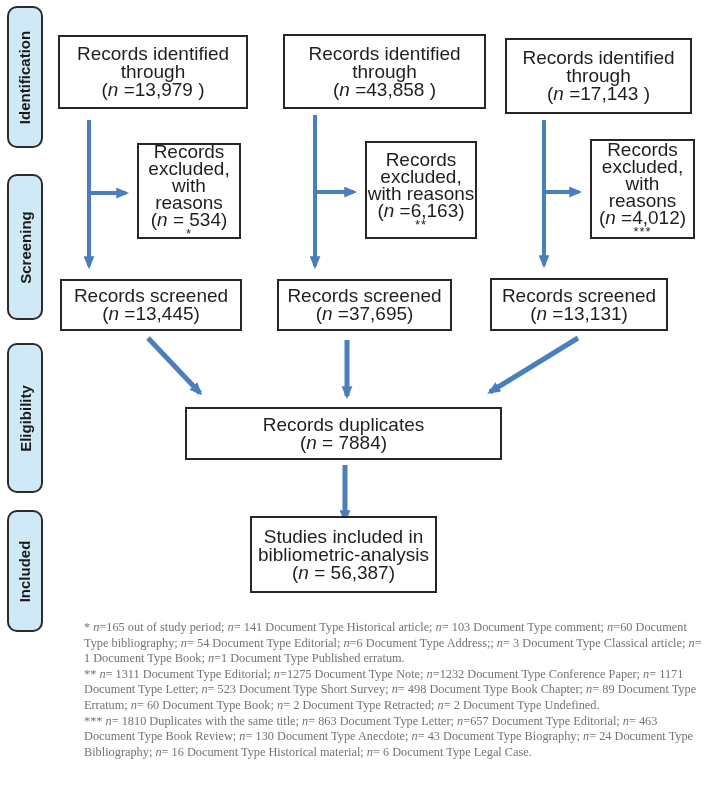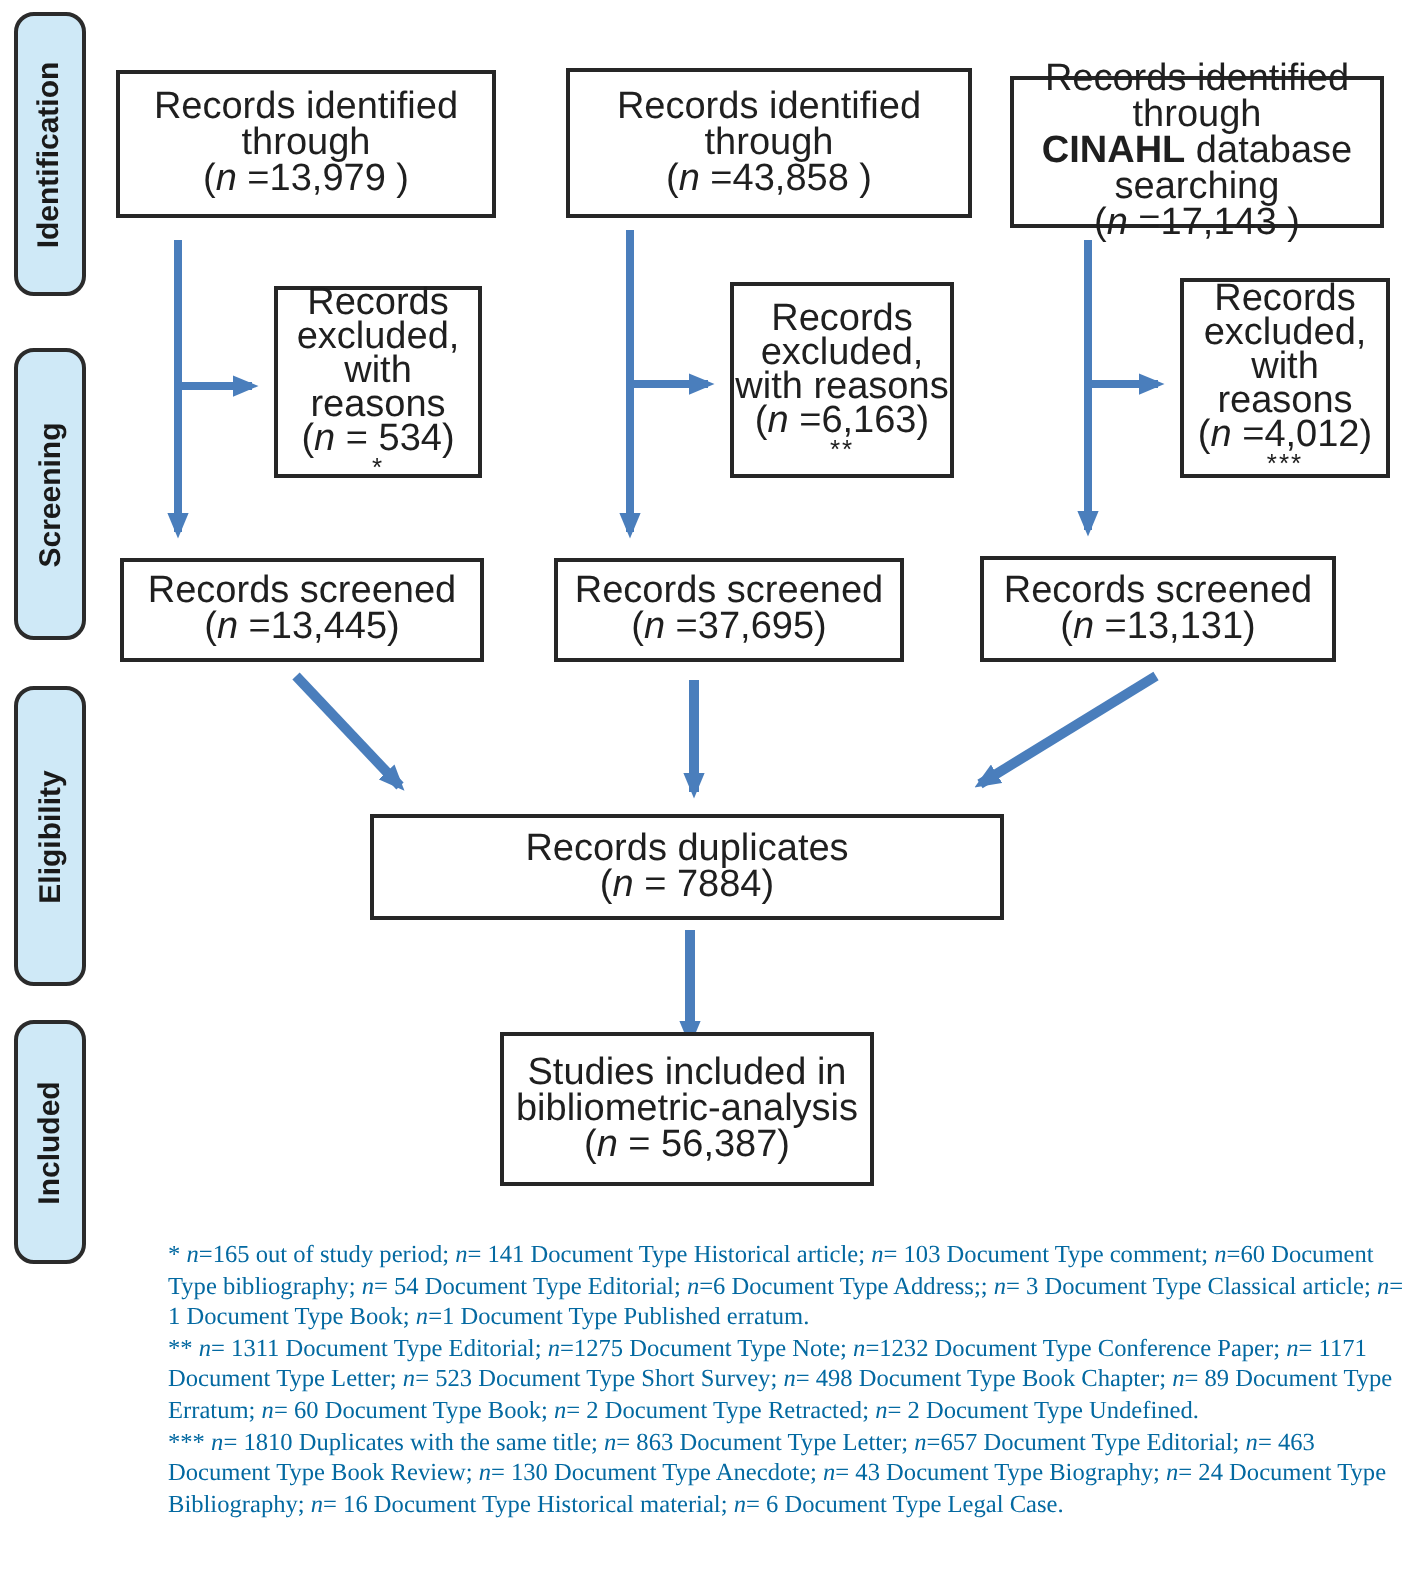--- a/index.html
+++ b/index.html
@@ -12,21 +12,21 @@
   .stage span{transform:rotate(-90deg);white-space:nowrap;font-weight:bold;font-size:15px;color:#1a1a1a;}
   .fbox{position:absolute;background:#ffffff;border:2px solid #262626;z-index:2;box-sizing:border-box;
         display:flex;flex-direction:column;align-items:center;justify-content:center;
         text-align:center;color:#1f1f1f;}
   .fbox .bl{line-height:18px;font-size:19px;}
   .fbox i{font-style:italic;}
   .excl .bl{line-height:17px;}
   .marker{font-size:13px;line-height:11px;letter-spacing:1px;}
   #footnotes{position:absolute;left:84px;top:620px;width:624px;z-index:2;
              font-family:"Liberation Serif","DejaVu Serif",serif;font-size:12.3px;
-             line-height:15.6px;color:#0369a1;text-align:left;}
+             line-height:15.6px;color:#737373;text-align:left;}
   #footnotes p{margin:0;}
   #footnotes i{font-style:italic;}
 </style>
 </head>
 <body>
 
 <div id="canvas">
 
   <svg class="arrows" width="714" height="793">
     <defs>
@@ -64,21 +64,20 @@
   <div class="fbox" style="left:58px;top:35px;width:190px;height:74px;">
     <div class="bl">Records identified through</div>
     <div class="bl">(<i>n</i> =13,979 )</div>
   </div>
   <div class="fbox" style="left:283px;top:34px;width:203px;height:75px;">
     <div class="bl">Records identified through</div>
     <div class="bl">(<i>n</i> =43,858 )</div>
   </div>
   <div class="fbox" style="left:505px;top:38px;width:187px;height:76px;">
     <div class="bl">Records identified through</div>
-    <div class="bl"><b>CINAHL</b><span> database searching</span></div>
     <div class="bl">(<i>n</i> =17,143 )</div>
   </div>
 
   <div class="fbox excl" style="left:137px;top:143px;width:104px;height:96px;">
     <div class="bl">Records</div>
     <div class="bl">excluded,</div>
     <div class="bl">with reasons</div>
     <div class="bl">(<i>n</i> = 534)</div>
     <div class="marker">*</div>
   </div>

